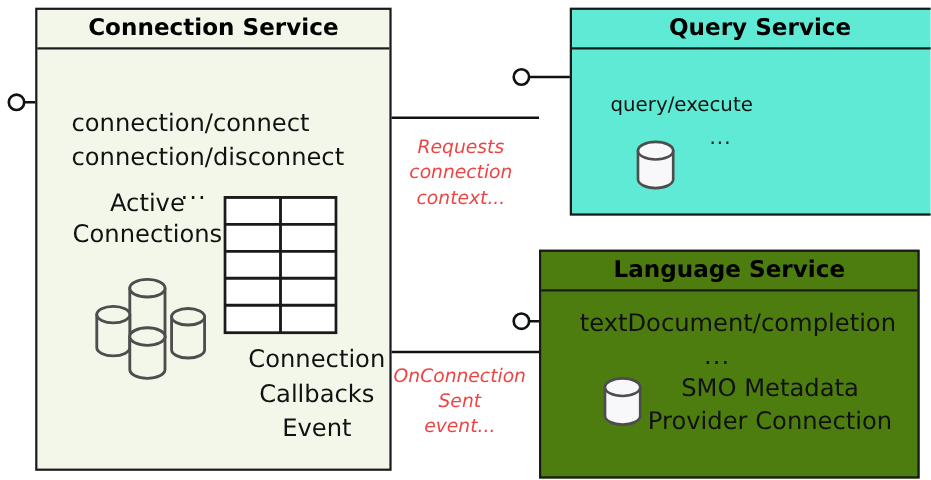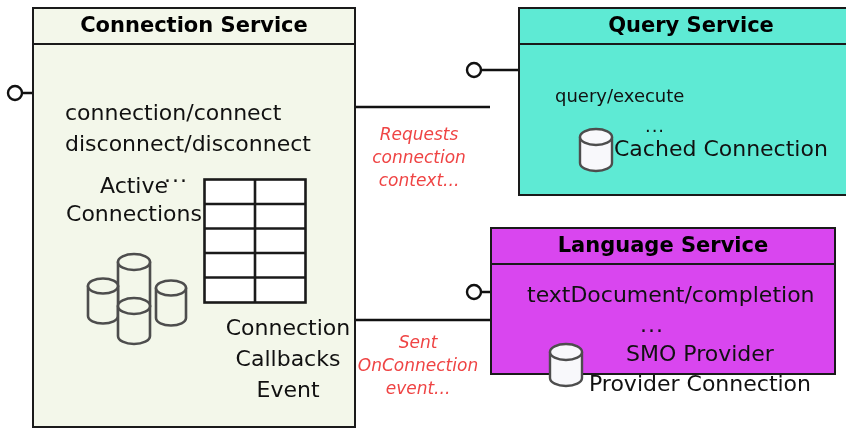--- a/index.html
+++ b/index.html
@@ -38,22 +38,22 @@
     width: 324px; height: 421px;
     background: #f3f7ea;
   }
   .box-query {
     left: 518px; top: 7px;
     width: 346px; height: 189px;
     background: #5eead4;
   }
   .box-language {
     left: 490px; top: 227px;
-    width: 346px; height: 148px;
-    background: #d946ef;
+    width: 346px; height: 208px;
+    background: #4d7c0f;
   }
   .box-title {
     position: absolute;
     left: 0; top: 0;
     width: 100%;
     box-sizing: border-box;
     border-bottom: 2px solid #1a1a1a;
     text-align: center;
     font-weight: bold;
     color: #000000;
@@ -200,21 +200,21 @@
       <polygon points="508,320 492,314 492,326" fill="#111111"></polygon>
     </g>
   </svg>
 
   <div class="component-box box-connection">
 
     <div class="box-title">Connection Service</div>
 
     <div class="conn-ops">
       <div>connection/connect</div>
-      <div>disconnect/disconnect</div>
+      <div>connection/disconnect</div>
       <div class="ellipsis">...</div>
     </div>
 
     <div class="active-conn-label">
       <div>Active</div>
       <div>Connections</div>
     </div>
 
     <svg style="position:absolute; left:48px; top:235px; width:116px; height:105px;" viewBox="0 0 116 105" width="116" height="105">
       <g fill="#f3f7ea" stroke="#4d4d4d" stroke-width="2.6" stroke-linejoin="round">
@@ -258,50 +258,49 @@
       <div class="ellipsis">...</div>
     </div>
 
     <svg style="position:absolute; left:57px; top:118px; width:38px; height:46px;" viewBox="0 0 38 46" width="38" height="46">
       <g fill="#f8f8fb" stroke="#4d4d4d" stroke-width="2.4" stroke-linejoin="round">
         <path d="M3 10 L3 36 a16 8 0 0 0 32 0 L35 10 Z"></path>
         <ellipse cx="19" cy="10" rx="16" ry="8"></ellipse>
       </g>
     </svg>
 
-    <div class="cached-conn-label">Cached Connection</div>
   </div>
 
   <div class="component-box box-language">
 
     <div class="box-title">Language Service</div>
 
     <div class="lang-ops">
       <div>textDocument/completion</div>
       <div class="ellipsis">...</div>
     </div>
 
     <svg style="position:absolute; left:55px; top:113px; width:38px; height:46px;" viewBox="0 0 38 46" width="38" height="46">
       <g fill="#f8f8fb" stroke="#4d4d4d" stroke-width="2.4" stroke-linejoin="round">
         <path d="M3 10 L3 36 a16 8 0 0 0 32 0 L35 10 Z"></path>
         <ellipse cx="19" cy="10" rx="16" ry="8"></ellipse>
       </g>
     </svg>
 
     <div class="smo-label">
-      <div>SMO Provider</div>
+      <div>SMO Metadata</div>
       <div>Provider Connection</div>
     </div>
   </div>
 
   <div class="edge-label edge-label-requests">
     <div>Requests</div>
     <div>connection</div>
     <div>context...</div>
   </div>
 
   <div class="edge-label edge-label-sent">
+    <div>OnConnection</div>
     <div>Sent</div>
-    <div>OnConnection</div>
     <div>event...</div>
   </div>
 
 </div>
 
 </body></html>

